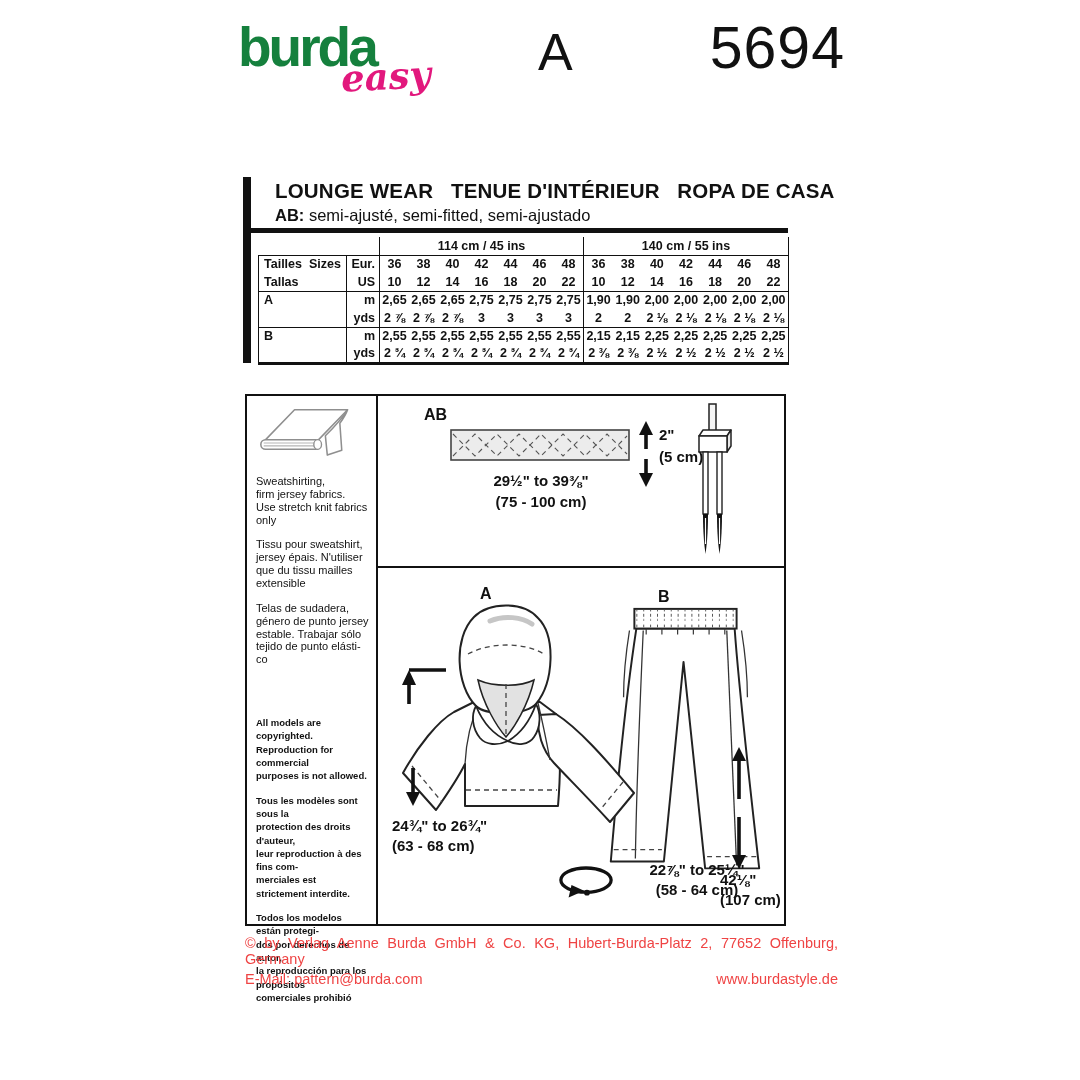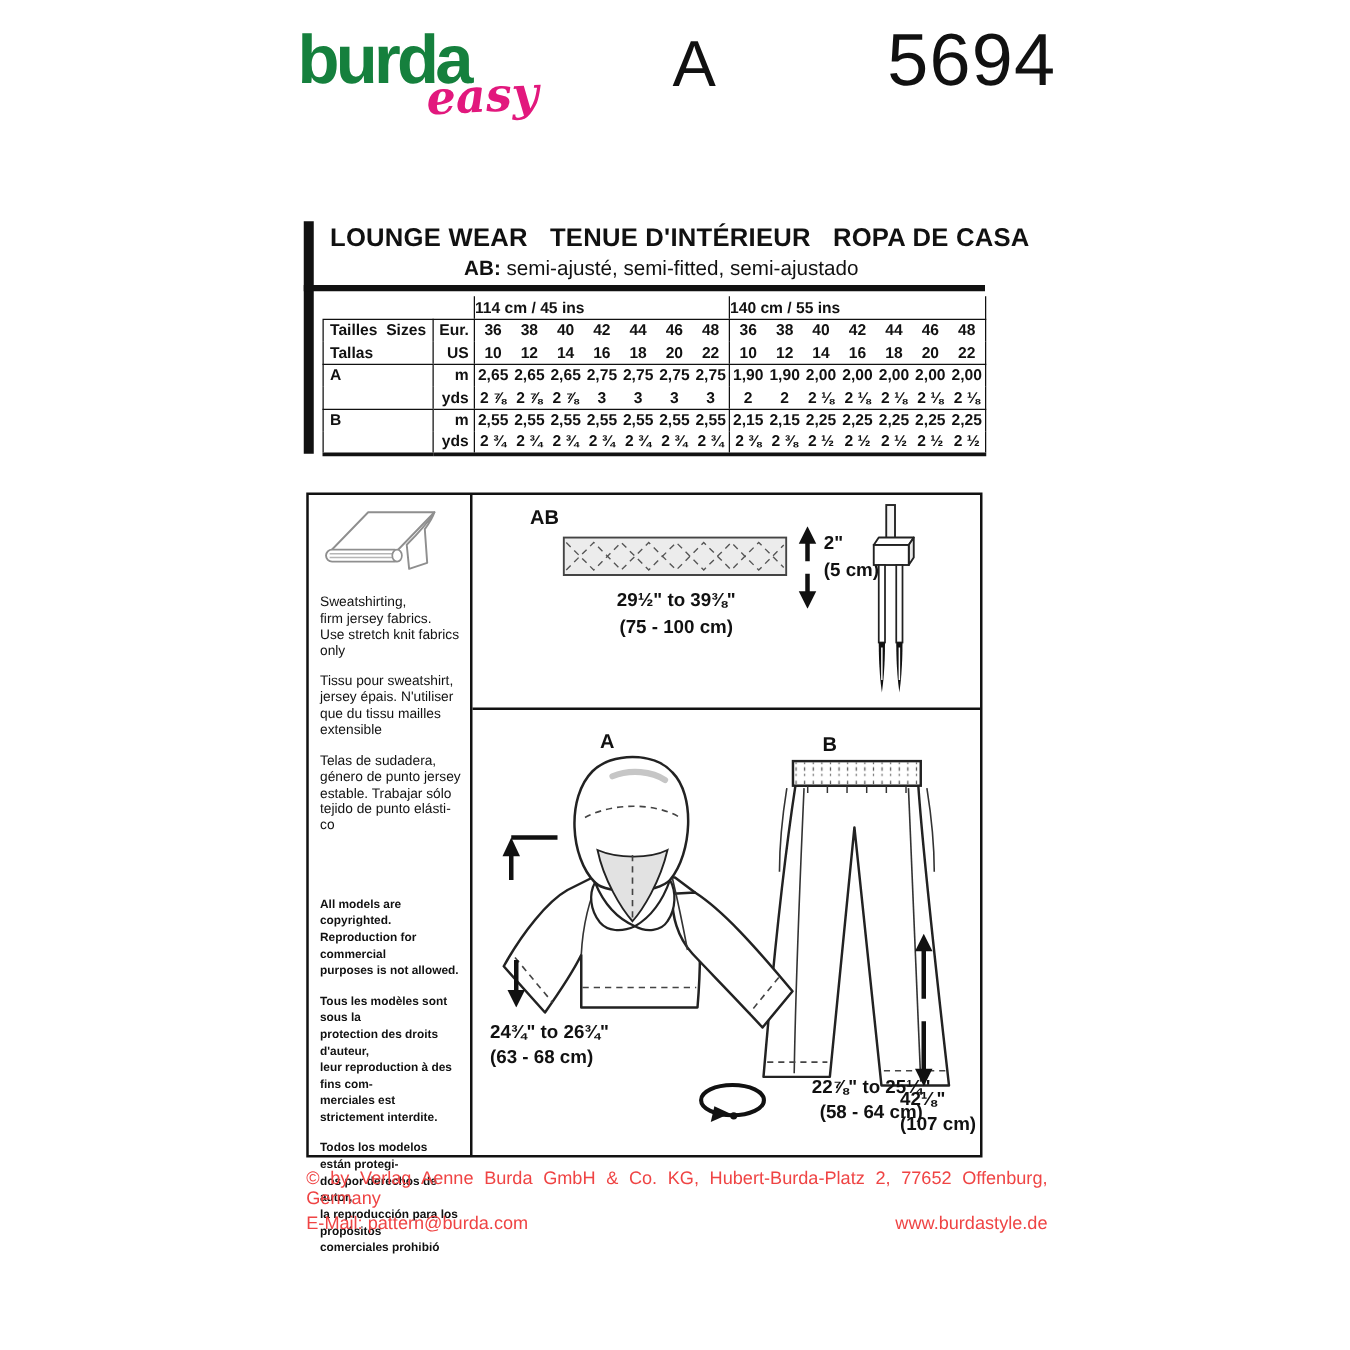--- a/index.html
+++ b/index.html
@@ -14,29 +14,29 @@
   .logo-burda { font-size:55px; font-weight:700; letter-spacing:-3px; color:#15803d; line-height:1; }
   .logo-easy  { font-family:"DejaVu Serif", serif; font-style:italic; font-weight:700;
                 font-size:37px; color:#e2187d; text-align:right; margin-top:-14px; padding-right:2px;
                 transform:rotate(-3deg); line-height:1; }
   .view-letter { position:absolute; left:538px; top:22px; font-size:52px; font-weight:400; }
   .pattern-number { position:absolute; left:690px; top:14px; width:155px; text-align:right;
                     font-size:59px; font-weight:400; letter-spacing:1px; }
   
   .title-bar  { position:absolute; left:243px; top:177px; width:8px; height:186px; background:#111; }
   .title-rule { position:absolute; left:243px; top:228px; width:545px; height:5px; background:#111; }
-  .title-text { position:absolute; left:264px; top:179px; width:530px;text-align:center; }
+  .title-text { position:absolute; left:275px; top:179px; width:530px; }
   .title-main { font-size:20.5px; font-weight:700; white-space:pre; letter-spacing:0.2px; }
   .title-fit  { font-size:16.5px; margin-top:3px; }
   .title-fit b { font-weight:700; }
   
   table.size-table { position:absolute; left:258px; top:237px; width:530px;
                      border-collapse:collapse; table-layout:fixed; }
   table.size-table td { padding:0; height:18px; font-size:12.5px; font-weight:700; vertical-align:middle; }
-  .c-group { text-align:left; font-size:13.5px; height:20px; }
+  .c-group { text-align:center; font-size:13.5px; height:20px; }
   .c-label { text-align:left; padding-left:5px !important; }
   .c-unit  { text-align:right; padding-right:4px !important; }
   .cells { display:flex; }
   .cells span { flex:1; text-align:center; }
   .bl { border-left:1.5px solid #111; }
   .br { border-right:1.5px solid #111;margin-left:20px; }
   .bb { border-bottom:1.5px solid #111; }
   tr.sep td { border-bottom:1.5px solid #111; }
   tr.last td { border-bottom:3px solid #111; }
   

